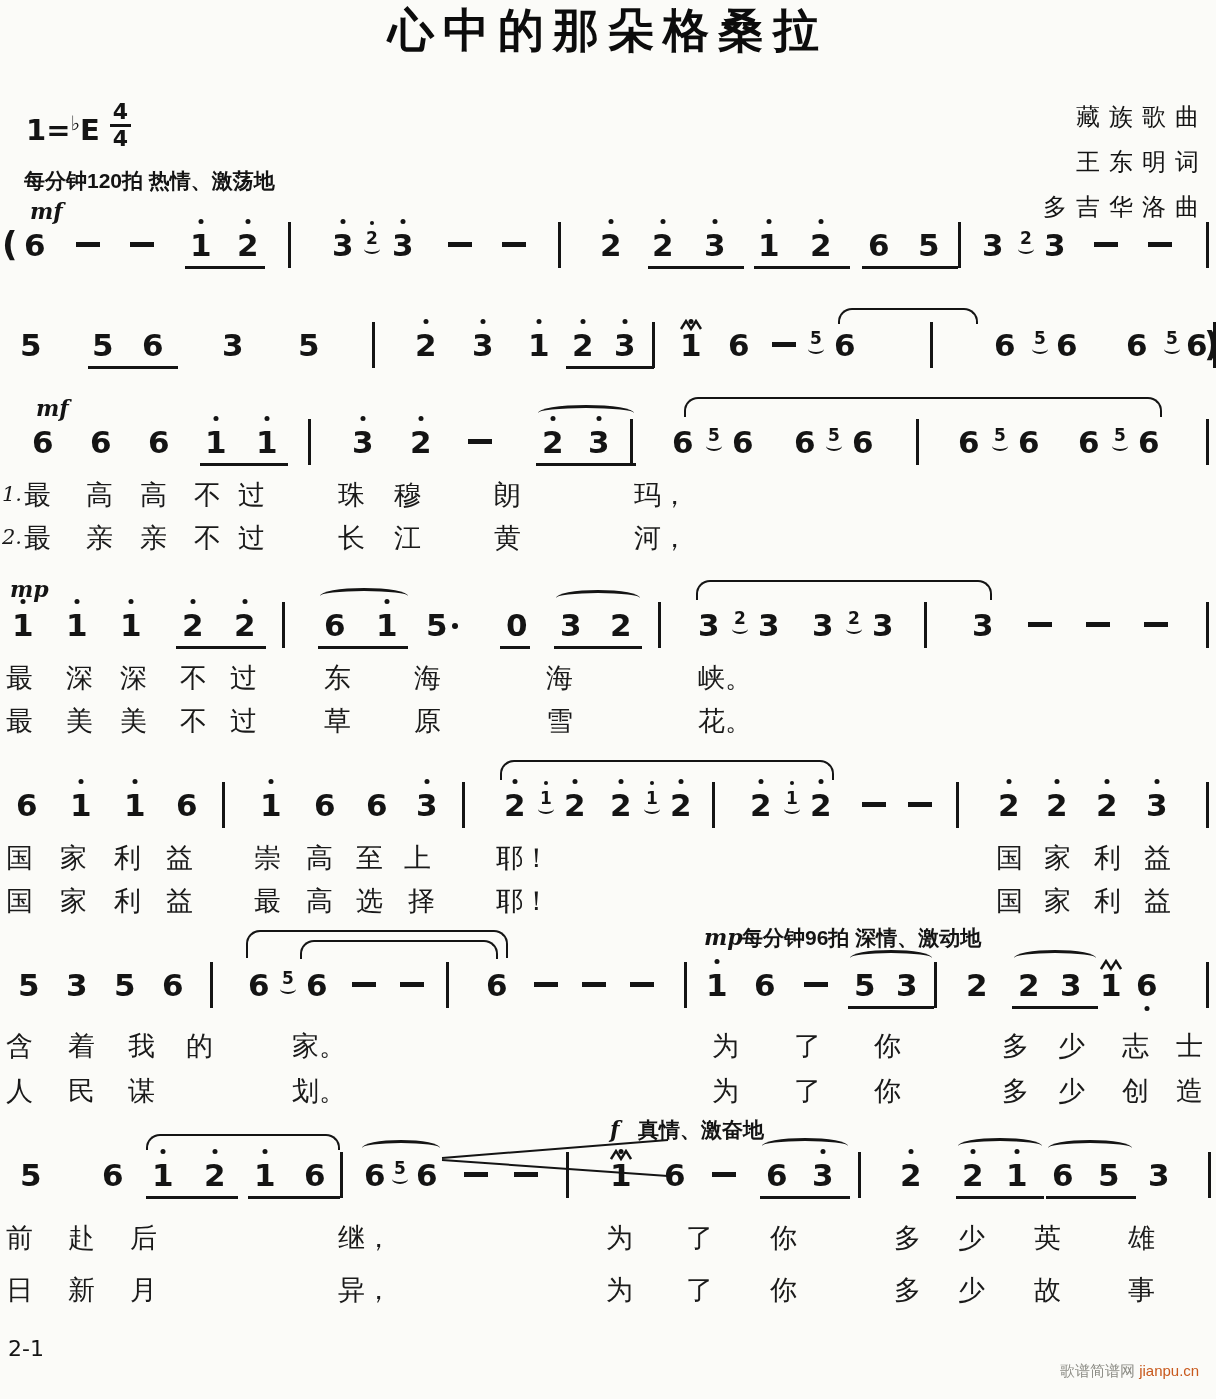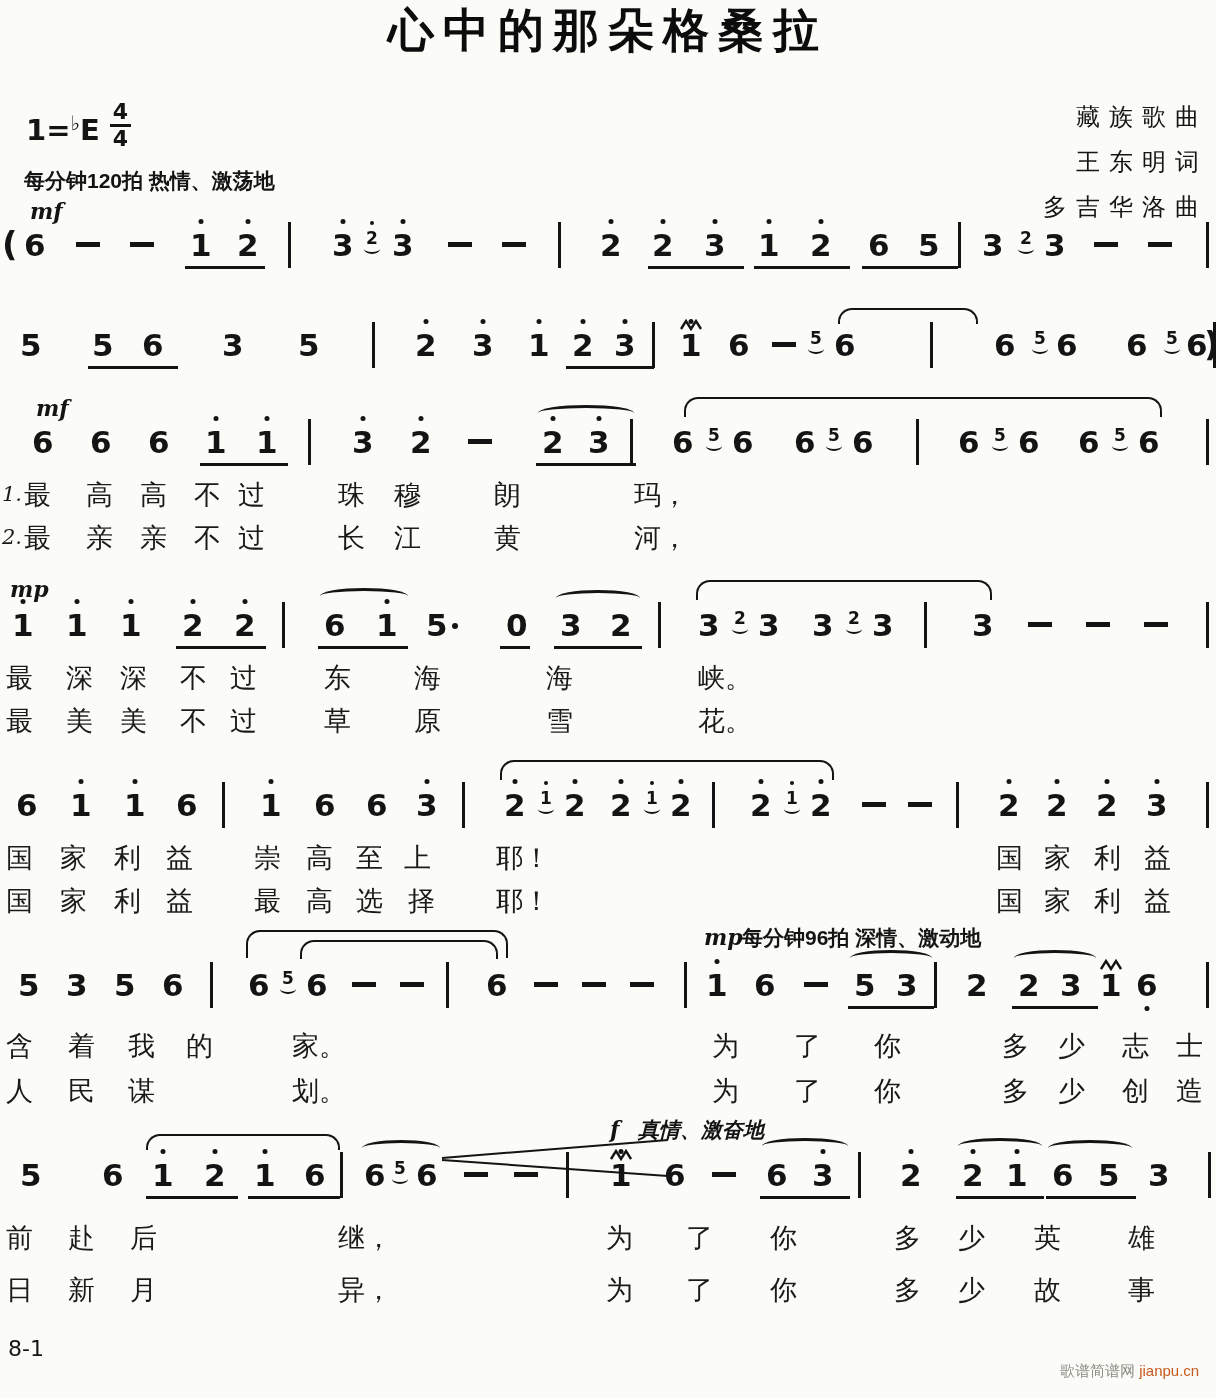--- a/index.html
+++ b/index.html
@@ -347,21 +347,21 @@
         <span class="lyr" style="left: 712px; top: 105px;">为</span>
         <span class="lyr" style="left: 794px; top: 105px;">了</span>
         <span class="lyr" style="left: 874px; top: 105px;">你</span>
         <span class="lyr" style="left: 1002px; top: 105px;">多</span>
         <span class="lyr" style="left: 1058px; top: 105px;">少</span>
         <span class="lyr" style="left: 1122px; top: 105px;">创</span>
         <span class="lyr" style="left: 1176px; top: 105px;">造</span>
       </div>
       <div class="line" style="top: 1158px;">
         <span class="dyn" style="left: 610px; top: -42px;">f</span>
-        <span class="hdr" style="left: 638px; top: -42px; font-style: italic;">真情、激奋地</span>
+        <span class="hdr" style="left: 638px; top: -42px;">真情、激奋地</span>
         <span class="nt" style="left: 20px;">5</span>
         <span class="nt" style="left: 102px;">6</span>
         <span class="nt" style="left: 152px;">1<span class="dt hi"></span></span>
         <span class="nt" style="left: 204px;">2<span class="dt hi"></span></span>
         <span class="nt" style="left: 254px;">1<span class="dt hi"></span></span>
         <span class="nt" style="left: 304px;">6</span>
         <div class="bl" style="left: 340px;"></div>
         <span class="nt" style="left: 364px;">6</span>
         <span class="gr" style="left: 394px;">5<span class="garc"></span></span>
         <span class="nt" style="left: 416px;">6</span>
@@ -415,15 +415,15 @@
         <span class="lyr" style="left: 606px; top: 114px;">为</span>
         <span class="lyr" style="left: 686px; top: 114px;">了</span>
         <span class="lyr" style="left: 770px; top: 114px;">你</span>
         <span class="lyr" style="left: 894px; top: 114px;">多</span>
         <span class="lyr" style="left: 958px; top: 114px;">少</span>
         <span class="lyr" style="left: 1034px; top: 114px;">故</span>
         <span class="lyr" style="left: 1128px; top: 114px;">事</span>
       </div>
     </div>
 
-  <div class="pageno">8-1</div>
+  <div class="pageno">2-1</div>
   <div class="wm"><span>歌谱简谱网 </span><span class="dom">jianpu.cn</span></div>
 </div>
 
 </body></html>

